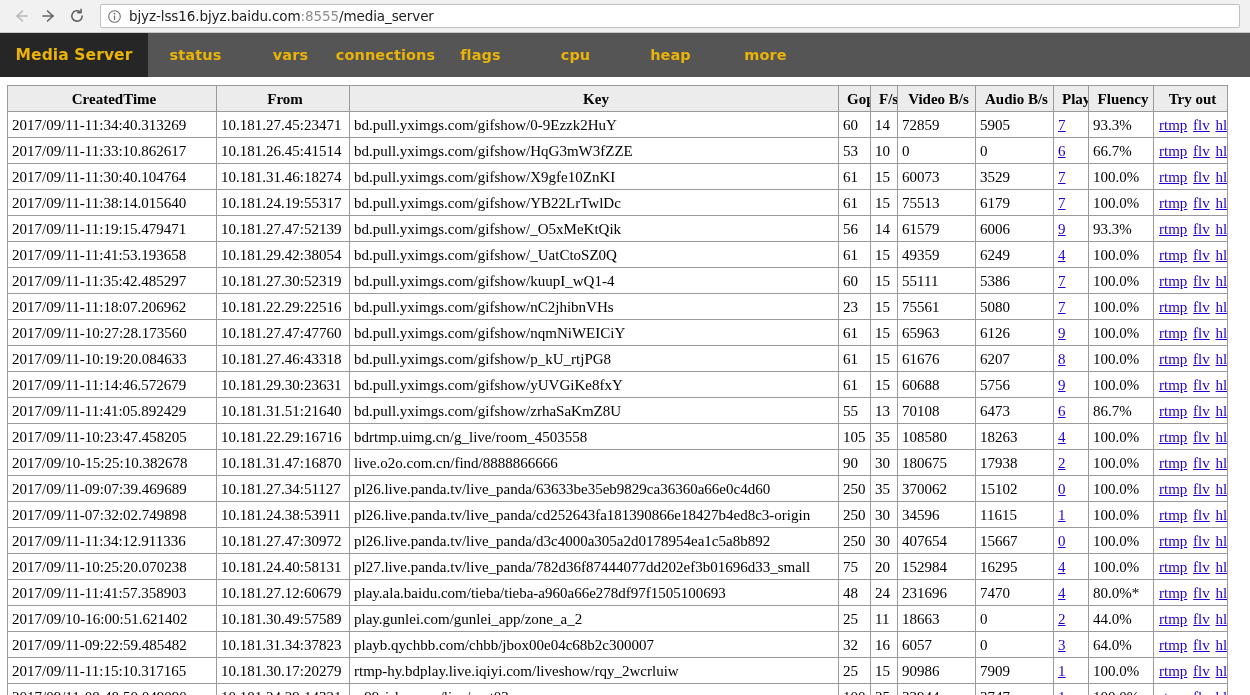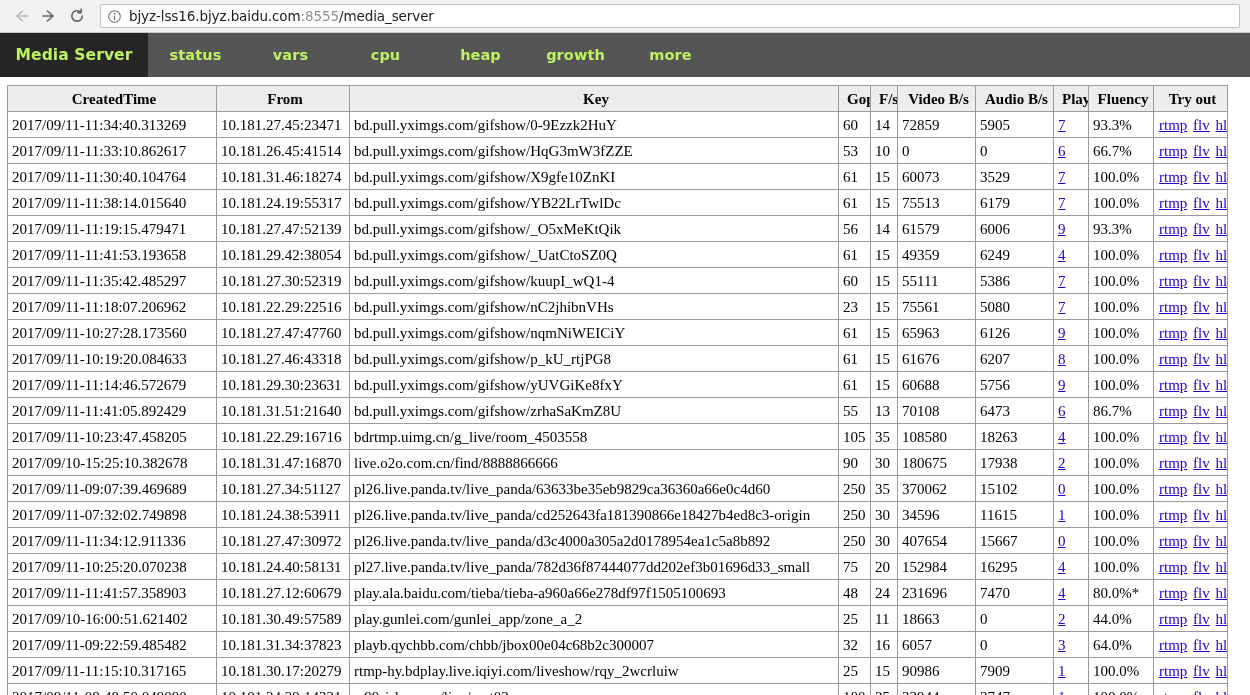--- a/index.html
+++ b/index.html
@@ -68,21 +68,21 @@
   #app-nav {
     height: 44px;
     background: #555555;
     display: flex;
     align-items: stretch;
   }
   .nav-item {
     display: flex;
     align-items: center;
     justify-content: center;
-    color: #bef264;
+    color: #eab308;
     font-family: "DejaVu Sans", sans-serif;
     font-weight: bold;
     font-size: 14.5px;
     letter-spacing: 0.1px;
     padding: 0 8px;
     box-sizing: border-box;
     cursor: pointer;
     white-space: nowrap;
   }
   .nav-item.brand {
@@ -182,23 +182,24 @@
       </svg>
     </span>
     <span id="url-text"><span>bjyz-lss16.bjyz.baidu.com</span><span class="url-dim">:8555</span><span>/media_server</span></span>
   </div>
 </div>
 
 <div id="app-nav">
   <div class="nav-item brand">Media Server</div>
   <div class="nav-item link">status</div>
   <div class="nav-item link">vars</div>
+  <div class="nav-item link">connections</div>
+  <div class="nav-item link">flags</div>
   <div class="nav-item link">cpu</div>
   <div class="nav-item link">heap</div>
-  <div class="nav-item link">growth</div>
   <div class="nav-item link">more</div>
 </div>
 
 <div id="table-wrap">
   <table id="stream-table">
     <colgroup>
       <col class="w-created">
         <col class="w-from">
         <col class="w-key">
       <col class="w-gop">

